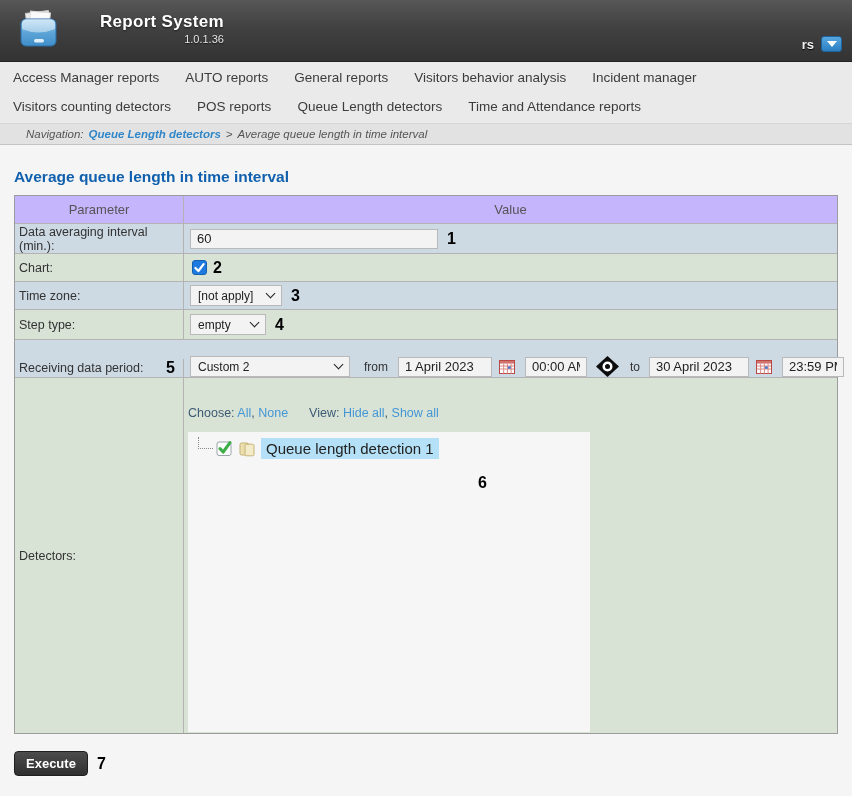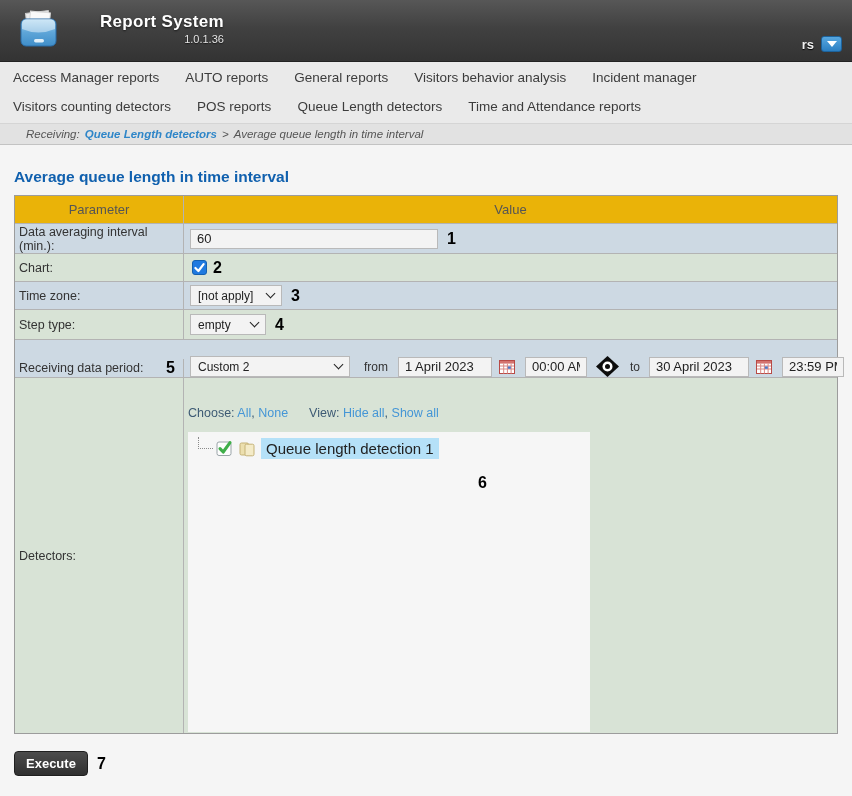--- a/index.html
+++ b/index.html
@@ -35,21 +35,21 @@
   
   .page-title { margin:23px 0 0 14px; font-size:15.5px; font-weight:bold; color:#1060ae; }
 
   .param-table { margin:9px 14px 0 14px; width:824px; border:1px solid #9c9c9c; background:#fff; }
   .t-row { display:flex; border-bottom:1px solid #b3b3b3; }
   .t-row:last-child { border-bottom:none; }
   .cell-param { width:169px; border-right:1px solid #b3b3b3; display:flex; align-items:center;
     padding-left:4px; font-size:12.5px; color:#333; flex-shrink:0; }
   .cell-value { flex:1; display:flex; align-items:center; padding-left:6px; }
   .t-head .cell-param,.t-head .cell-value { justify-content:center; padding-left:0;
-    background:#eab308; color:#555; font-size:13px; }
+    background:#c4b5fd; color:#555; font-size:13px; }
   .t-head { height:28px; }
   .row-blue  { background:#cdd9e3; }
   .row-green { background:#d8e3d6; }
 
   .annot { font-weight:bold; font-size:16px; color:#000; margin-left:9px; }
 
   input.txt { height:20px; background:#f3f3f3; border:1px solid #b9b9b9;
     font-size:13px; color:#222; padding:0 6px;
     font-family:"Liberation Sans","DejaVu Sans",sans-serif; }
   .sel { height:21px; background:#f3f3f3; border:1px solid #b9b9b9; display:flex;
@@ -129,21 +129,21 @@
   </div>
   <div class="menu-row">
     <span class="menu-item">Visitors counting detectors</span>
     <span class="menu-item">POS reports</span>
     <span class="menu-item">Queue Length detectors</span>
     <span class="menu-item">Time and Attendance reports</span>
   </div>
 </div>
 
 <div class="breadcrumb">
-  <span>Receiving:</span>
+  <span>Navigation:</span>
   <a class="bc-link">Queue Length detectors</a>
   <span>&gt;</span>
   <span>Average queue length in time interval</span>
 </div>
 
 <div class="page-title">Average queue length in time interval</div>
 
 <div class="param-table">
 
   <div class="t-row t-head">

